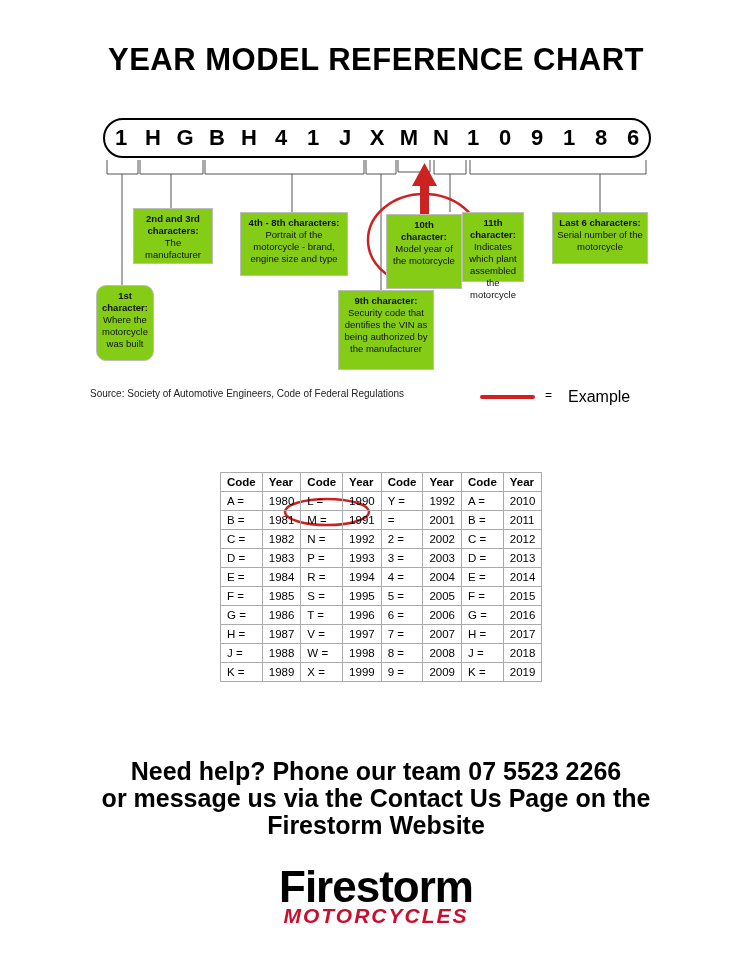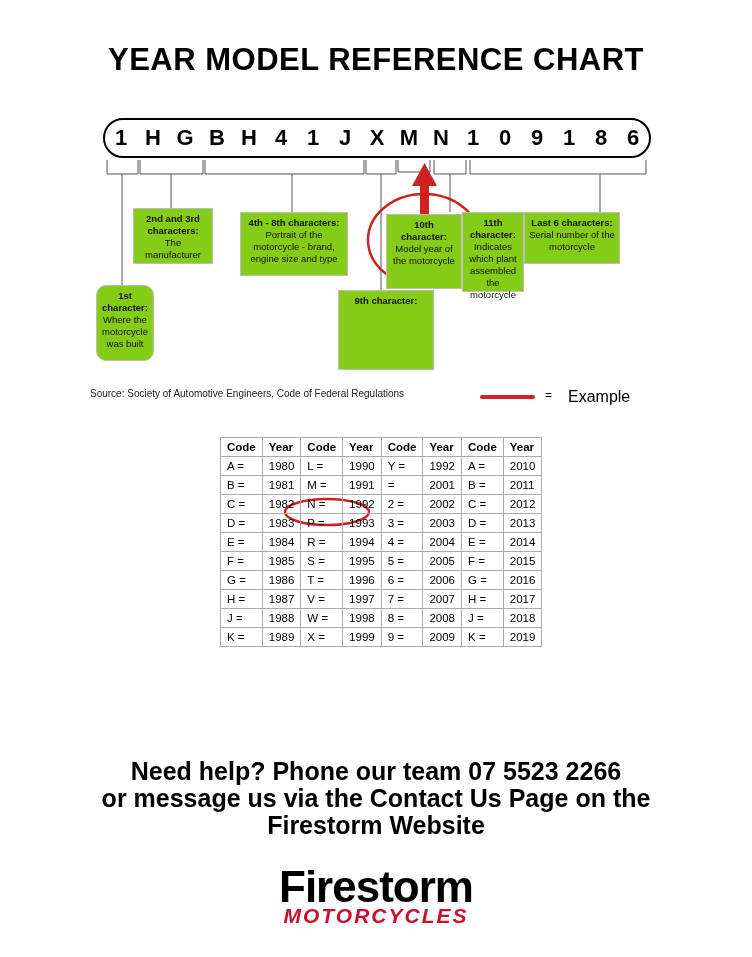--- a/index.html
+++ b/index.html
@@ -99,21 +99,21 @@
     position: absolute;
     left: 568px;
     top: 388px;
     font-size: 16px;
   }
 
   
   .year-table {
     position: absolute;
     left: 220px;
-    top: 437px;
+    top: 472px;
     border-collapse: collapse;
     font-size: 11.5px;
   }
   .year-table td, .year-table th {
     border: 1px solid #aaaaaa;
     padding: 3px 6px;
     text-align: left;
     font-weight: normal;
     height: 19px;
     box-sizing: border-box;
@@ -237,33 +237,34 @@
   <div>The manufacturer</div>
 </div>
 
 <div class="callout" style="left:240px; top:212px; width:108px; height:64px;">
   <b>4th - 8th characters:</b>
   <div>Portrait of the motorcycle - brand, engine size and type</div>
 </div>
 
 <div class="callout" style="left:338px; top:290px; width:96px; height:80px;">
   <b>9th character:</b>
+  <div>Security code that dentifies the VIN as being authorized by the manufacturer</div>
 </div>
 
 <div class="callout" style="left:386px; top:198px; width:76px; height:75px;margin-top:16px;">
   <b>10th character:</b>
   <div>Model year of the motorcycle</div>
 </div>
 
-<div class="callout" style="left:462px; top:212px; width:62px; height:80px;">
+<div class="callout" style="left:462px; top:212px; width:62px; height:70px;">
   <b>11th character:</b>
   <div>Indicates which plant assembled the motorcycle</div>
 </div>
 
-<div class="callout" style="left:524px; top:212px; width:96px; height:52px;">
+<div class="callout" style="left:552px; top:212px; width:96px; height:52px;">
   <b>Last 6 characters:</b>
   <div>Serial number of the motorcycle</div>
 </div>
 
 <div class="source">Source:  Society of Automotive Engineers, Code of Federal Regulations</div>
 <div class="example-dash"></div>
 <div class="example-eq">=</div>
 <div class="example-label">Example</div>
 
 <table class="year-table">

